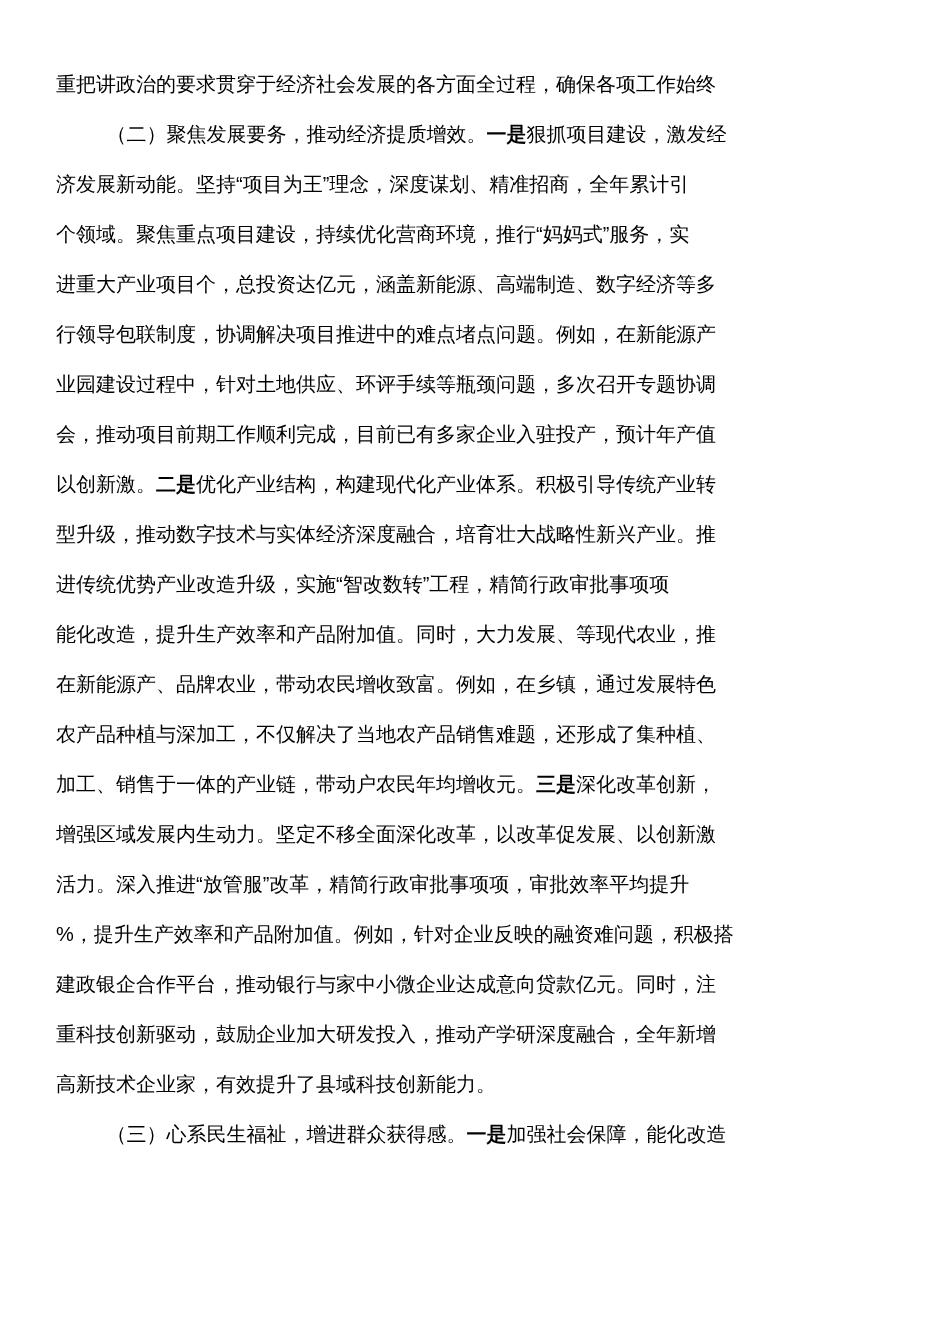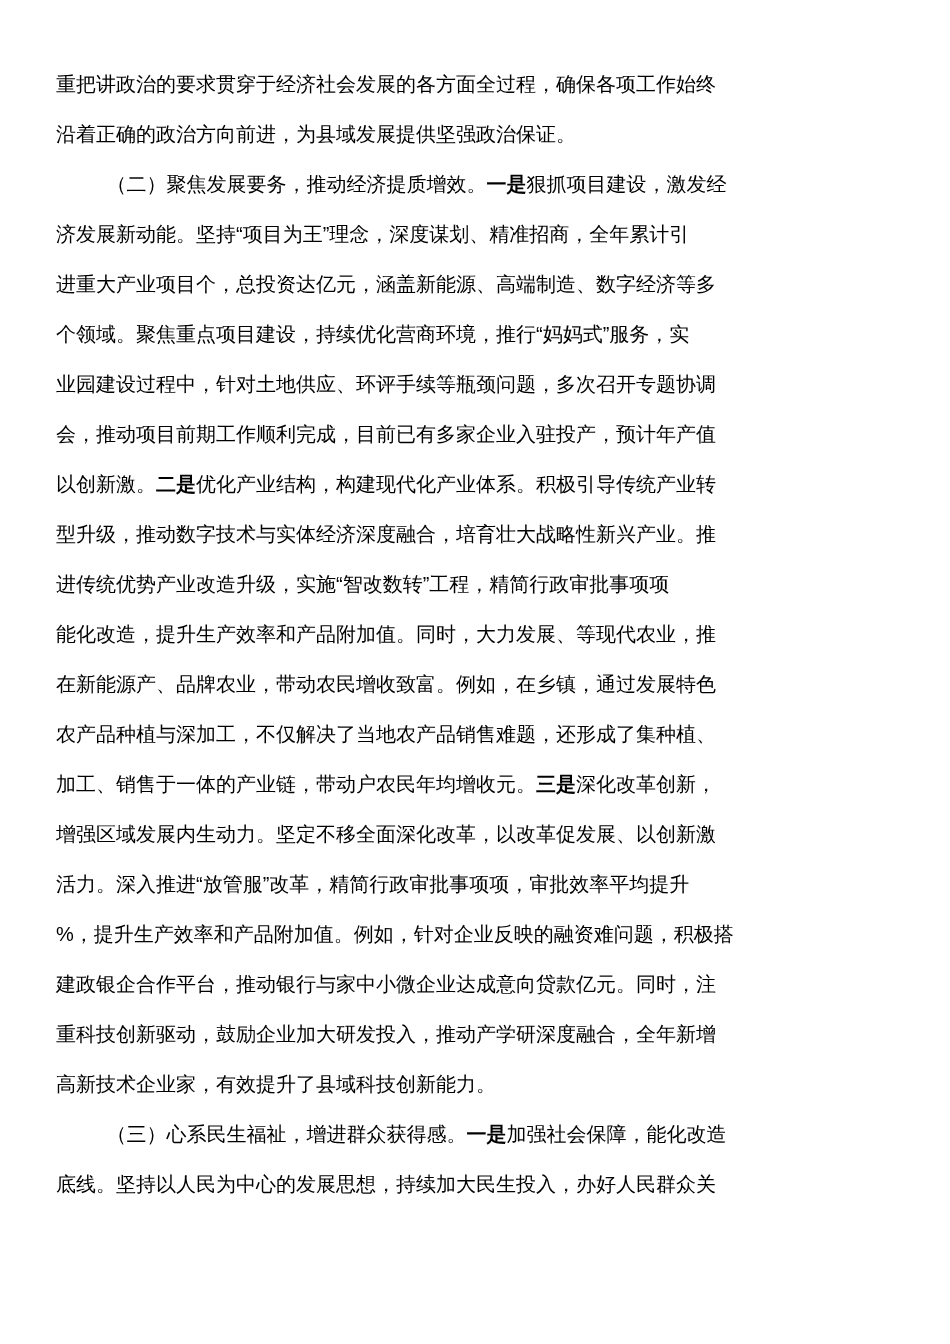--- a/index.html
+++ b/index.html
@@ -49,41 +49,40 @@
     text-align: center;
   }
 </style>
 </head>
 <body>
 
 <div class="page">
   <div class="doc-body">
       <div class="paragraph">
         <div class="line"><span class="seg">重把讲政治的要求贯穿于经济社会发展的各方面全过程，确保各项工作始终</span></div>
-        <div class="line"><span class="seg">沿着正确的政治方向前进，为县域发展提供坚强政治保证。</span></div>
       </div>
       <div class="paragraph">
         <div class="line indent"><span class="seg">（二）聚焦发展要务，推动经济提质增效。</span><span class="seg seg-bold">一是</span><span class="seg">狠抓项目建设，激发经</span></div>
         <div class="line"><span class="seg">济发展新动能。坚持“项目为王”理念，深度谋划、精准招商，全年累计引</span></div>
+        <div class="line"><span class="seg">个领域。聚焦重点项目建设，持续优化营商环境，推行“妈妈式”服务，实</span></div>
         <div class="line"><span class="seg">进重大产业项目个，总投资达亿元，涵盖新能源、高端制造、数字经济等多</span></div>
-        <div class="line"><span class="seg">个领域。聚焦重点项目建设，持续优化营商环境，推行“妈妈式”服务，实</span></div>
+        <div class="line"><span class="seg">行领导包联制度，协调解决项目推进中的难点堵点问题。例如，在新能源产</span></div>
         <div class="line"><span class="seg">业园建设过程中，针对土地供应、环评手续等瓶颈问题，多次召开专题协调</span></div>
         <div class="line"><span class="seg">会，推动项目前期工作顺利完成，目前已有多家企业入驻投产，预计年产值</span></div>
         <div class="line"><span class="seg">以创新激。</span><span class="seg seg-bold">二是</span><span class="seg">优化产业结构，构建现代化产业体系。积极引导传统产业转</span></div>
         <div class="line"><span class="seg">型升级，推动数字技术与实体经济深度融合，培育壮大战略性新兴产业。推</span></div>
         <div class="line"><span class="seg">进传统优势产业改造升级，实施“智改数转”工程，精简行政审批事项项</span></div>
         <div class="line"><span class="seg">能化改造，提升生产效率和产品附加值。同时，大力发展、等现代农业，推</span></div>
         <div class="line"><span class="seg">在新能源产、品牌农业，带动农民增收致富。例如，在乡镇，通过发展特色</span></div>
         <div class="line"><span class="seg">农产品种植与深加工，不仅解决了当地农产品销售难题，还形成了集种植、</span></div>
         <div class="line"><span class="seg">加工、销售于一体的产业链，带动户农民年均增收元。</span><span class="seg seg-bold">三是</span><span class="seg">深化改革创新，</span></div>
         <div class="line"><span class="seg">增强区域发展内生动力。坚定不移全面深化改革，以改革促发展、以创新激</span></div>
         <div class="line"><span class="seg">活力。深入推进“放管服”改革，精简行政审批事项项，审批效率平均提升</span></div>
         <div class="line"><span class="seg">%，提升生产效率和产品附加值。例如，针对企业反映的融资难问题，积极搭</span></div>
         <div class="line"><span class="seg">建政银企合作平台，推动银行与家中小微企业达成意向贷款亿元。同时，注</span></div>
         <div class="line"><span class="seg">重科技创新驱动，鼓励企业加大研发投入，推动产学研深度融合，全年新增</span></div>
         <div class="line"><span class="seg">高新技术企业家，有效提升了县域科技创新能力。</span></div>
       </div>
       <div class="paragraph">
         <div class="line indent"><span class="seg">（三）心系民生福祉，增进群众获得感。</span><span class="seg seg-bold">一是</span><span class="seg">加强社会保障，能化改造</span></div>
-        <div class="line"><span class="seg">底线。坚持以人民为中心的发展思想，持续加大民生投入，办好人民群众关</span></div>
       </div>
     </div>
 </div>
 
 </body></html>

